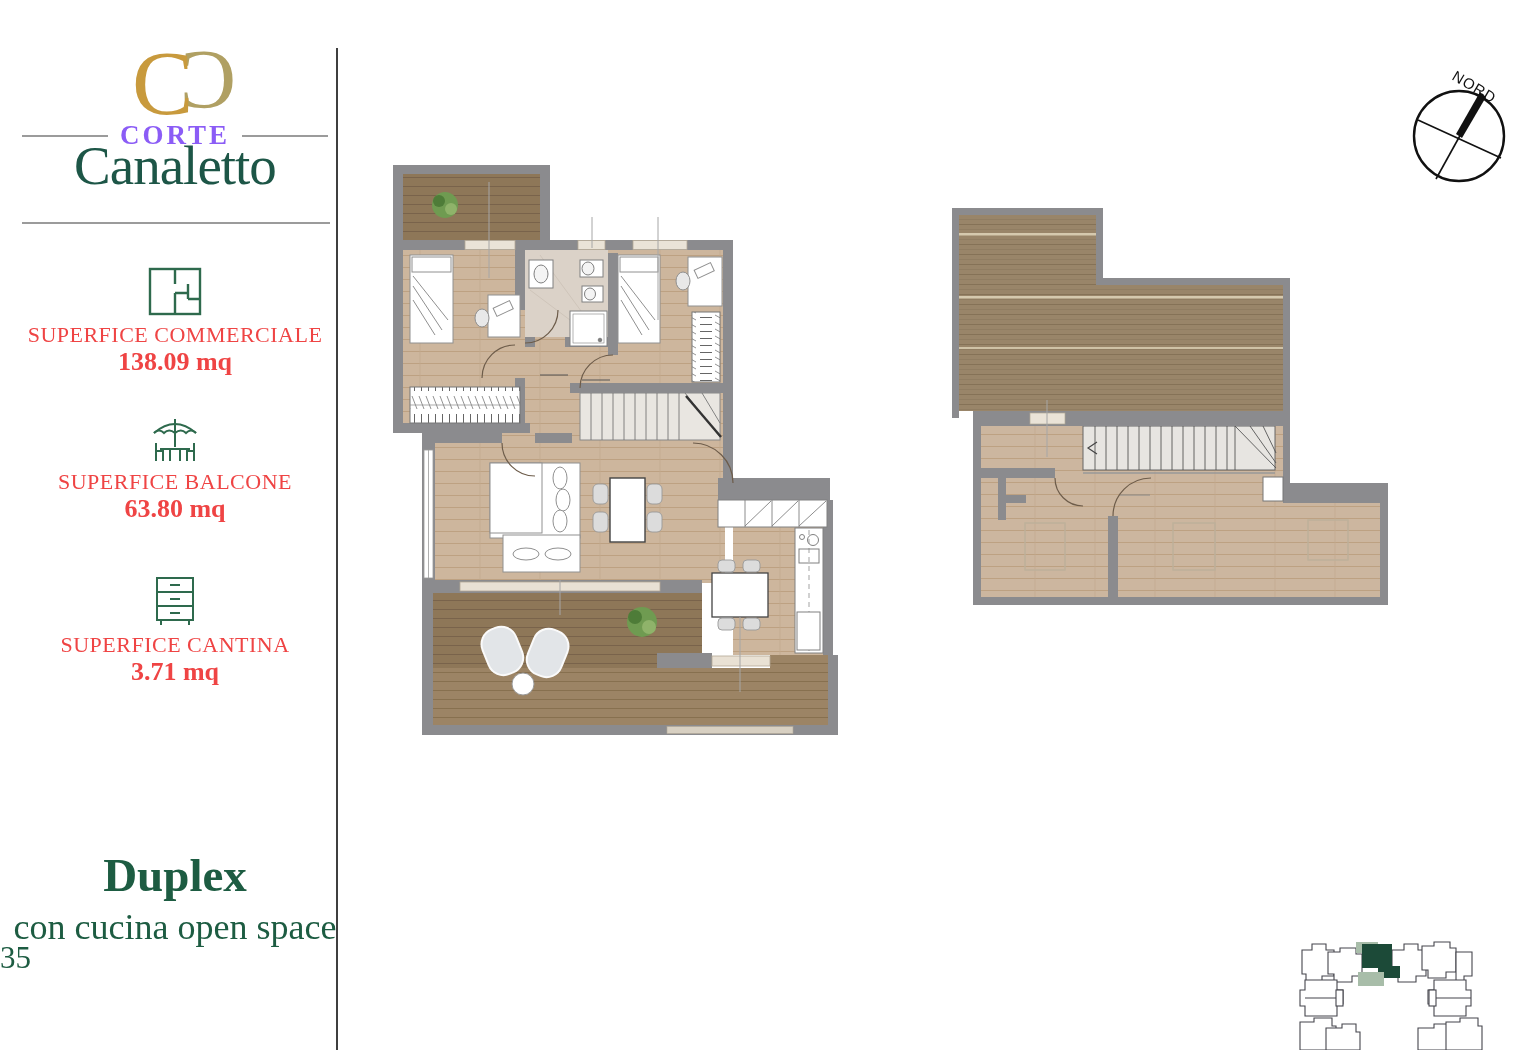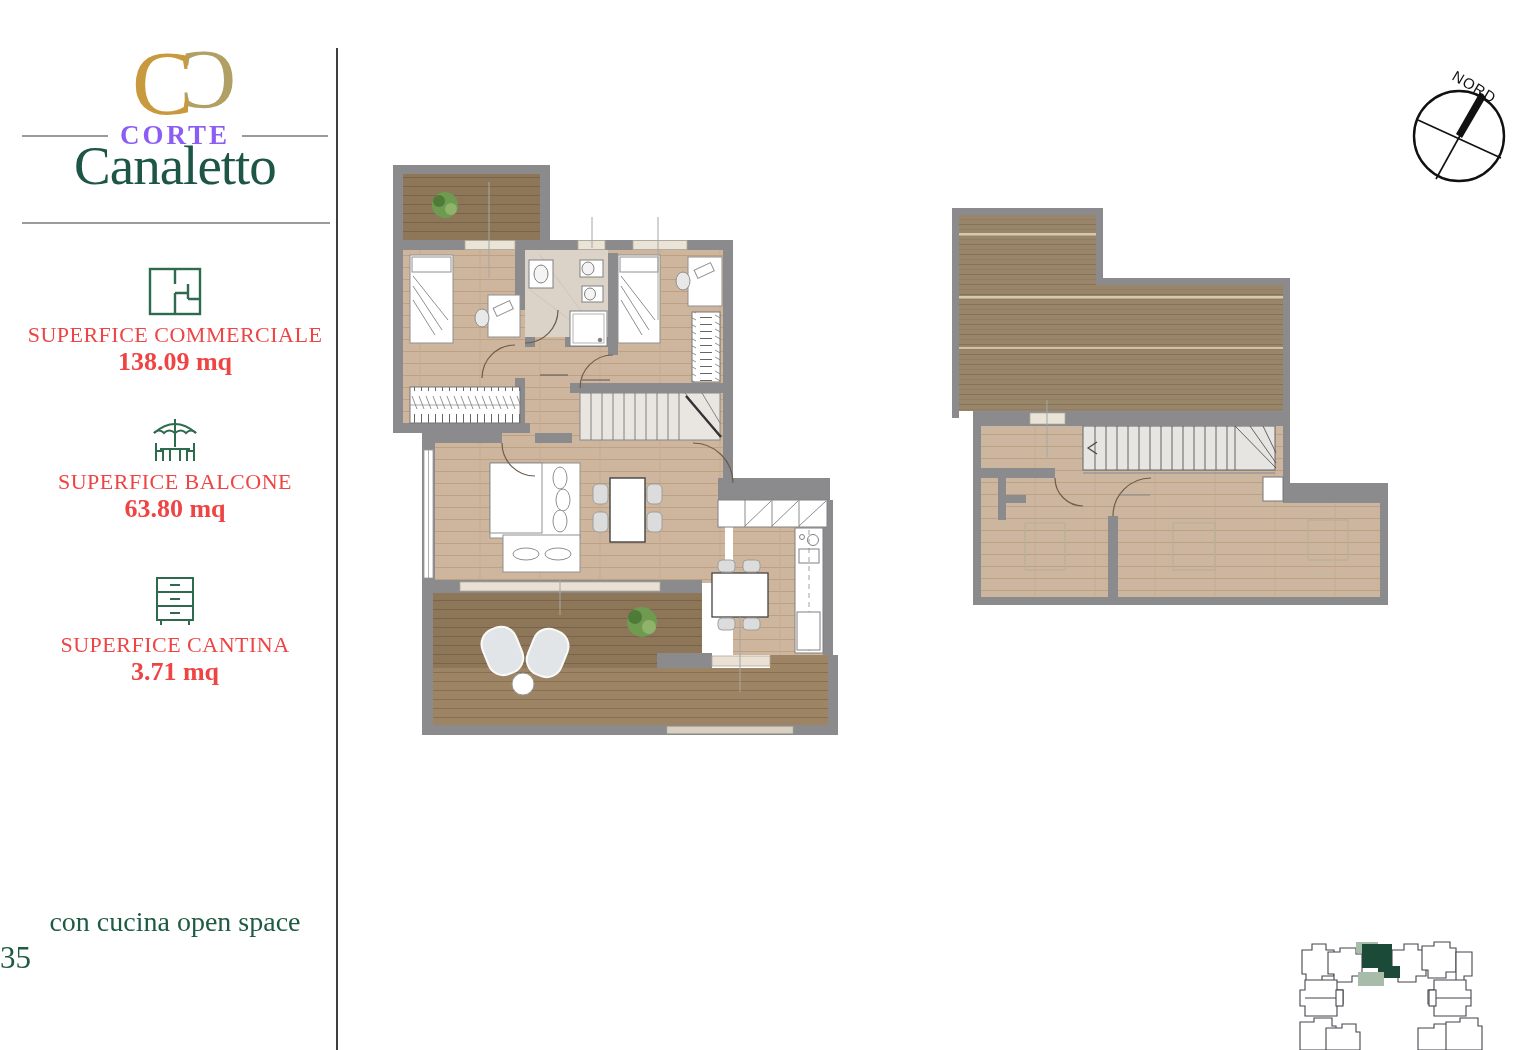--- a/index.html
+++ b/index.html
@@ -15,21 +15,21 @@
   .brand-name{position:absolute;top:134px;left:0;width:100%;text-align:center;
               font-size:55px;color:#1d5647;letter-spacing:-1px;}
   .brand-underline{position:absolute;top:222px;left:22px;width:308px;height:2px;background:#9b9b9b;}
   .stat{position:absolute;left:0;width:100%;text-align:center;color:#ef4444;}
   .stat .ic{display:inline-block;}
   .stat-label{font-size:22px;letter-spacing:0.5px;line-height:26px;}
   .stat-value{font-size:26px;line-height:27px;font-weight:bold;}
   .unit-type{position:absolute;top:848px;left:0;width:100%;text-align:center;
              font-size:47px;font-weight:bold;color:#1d5c42;}
   .unit-sub{position:absolute;top:906px;left:0;width:100%;text-align:center;
-            font-size:28px;color:#1d5c42;}
+            font-size:36px;color:#1d5c42;}
   .unit-num{position:absolute;top:940px;left:0;width:100%;text-align:left;
             font-size:31px;color:#1d5c42;}
   .divider{position:absolute;left:336px;top:48px;width:2px;height:1002px;background:#3f3f3f;}
 </style>
 </head>
 <body>
 
 <div class="page">
 
   <div class="sidebar">
@@ -83,20 +83,21 @@
           <rect x="5" y="4" width="36" height="42"></rect>
           <path d="M5,18 H41 M5,32 H41"></path>
           <path d="M18,11 H28 M18,25 H28 M18,39 H28"></path>
           <path d="M9,46 V51 M37,46 V51"></path>
         </g>
       </svg>
       <div class="stat-label">SUPERFICE CANTINA</div>
       <div class="stat-value">3.71 mq</div>
     </div>
 
+    <div class="unit-type">Duplex</div>
     <div class="unit-sub">con cucina open space</div>
     <div class="unit-num">35</div>
   </div>
 
   <div class="divider"></div>
 
   <svg class="abs" style="left:1403px;top:43px;" width="120" height="150" viewBox="0 0 120 150">
     <circle cx="56" cy="93" r="45" fill="none" stroke="#111" stroke-width="2.4"></circle>
     <line x1="15" y1="77" x2="98" y2="115" stroke="#111" stroke-width="1.6"></line>
     <line x1="33" y1="136" x2="80" y2="51" stroke="#111" stroke-width="1.6"></line>

